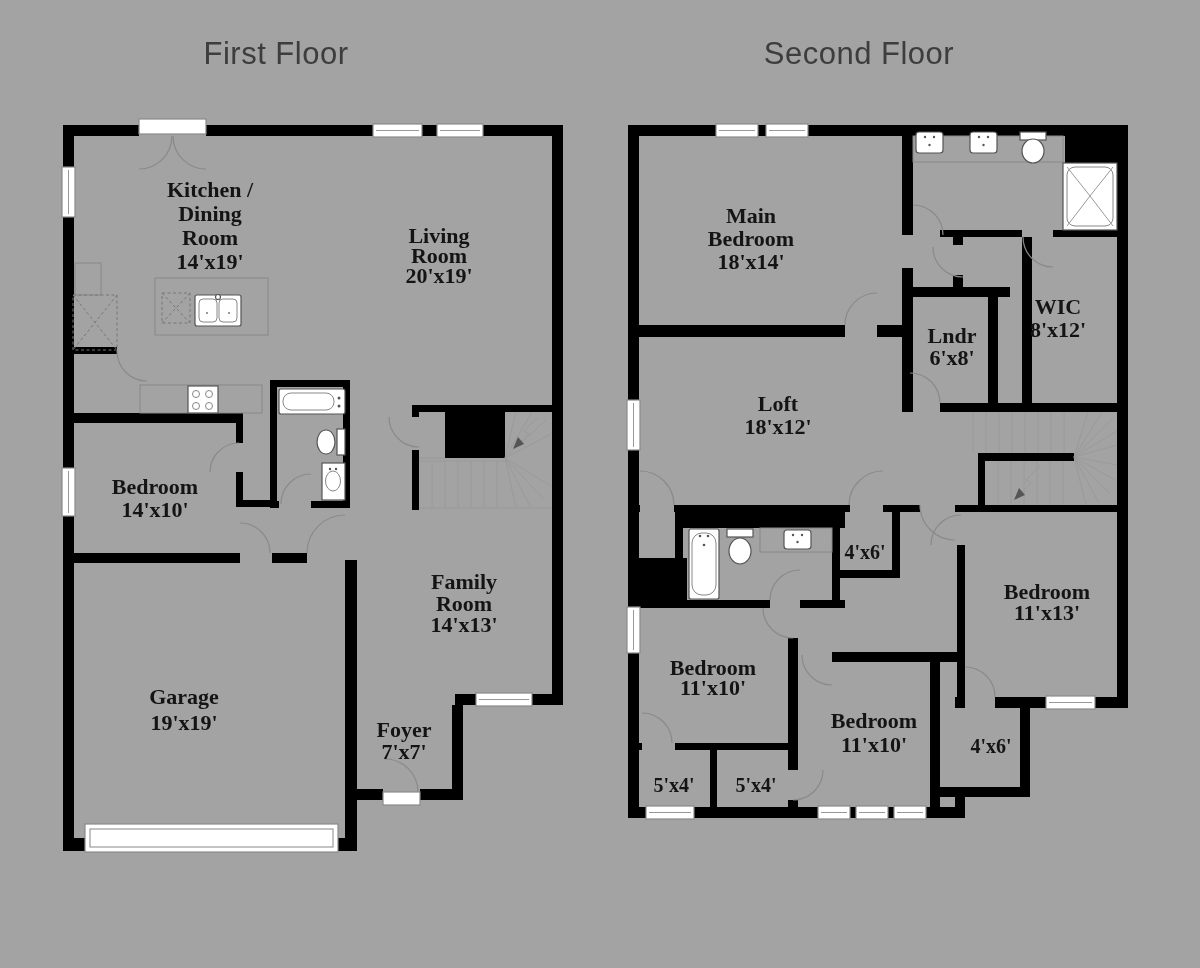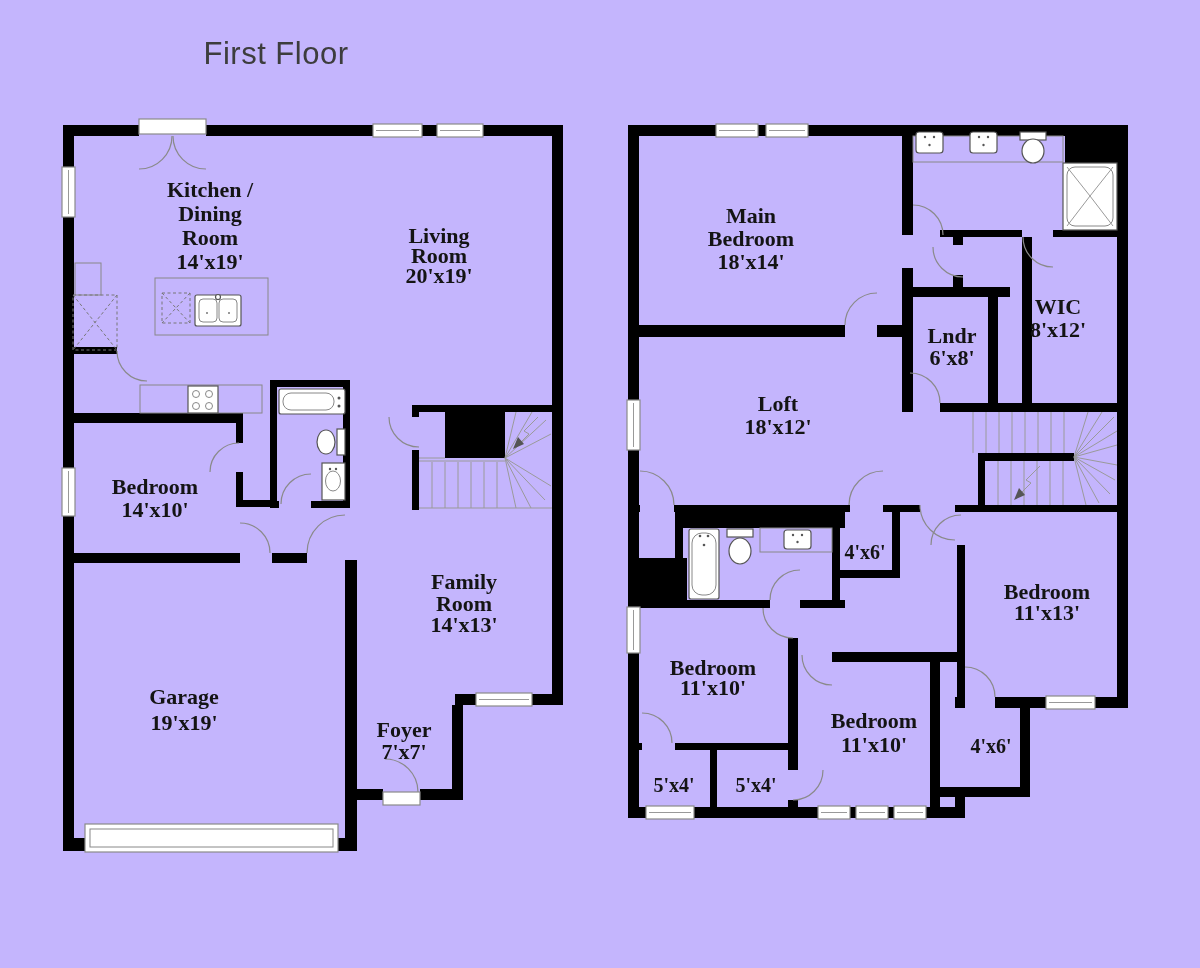--- a/index.html
+++ b/index.html
@@ -1,16 +1,16 @@
 <!DOCTYPE html>
 <html><head>
 <meta charset="utf-8">
 <style>
   html,body{margin:0;padding:0;background:#fff;}
-  .canvas{position:relative;width:1200px;height:968px;background:#c4b5fd;overflow:hidden;
+  .canvas{position:relative;width:1200px;height:968px;background:#a3a3a3;overflow:hidden;
           font-family:"Liberation Sans",sans-serif;}
   .floor-title{position:absolute;top:36px;width:400px;text-align:center;
                font-size:31px;font-weight:400;color:#3d3d3d;letter-spacing:.5px;}
   .floor-title.first{left:76px;}
   .floor-title.second{left:659px;}
   svg{position:absolute;left:0;top:0;}
   .w{fill:#000;stroke:none;}
   .ln{stroke:#8a8a8a;fill:none;stroke-width:1.2;}
   .thin{stroke:#999;fill:none;stroke-width:1;}
   .fx{stroke:#555;fill:#fff;stroke-width:1.2;}
@@ -20,20 +20,21 @@
   .tread{stroke:#9a9a9a;fill:none;stroke-width:1;}
   text.room{font-family:"Liberation Serif",serif;font-weight:bold;fill:#141414;
             font-size:22px;text-anchor:middle;}
   text.small{font-size:20px;}
 </style>
 </head>
 <body>
 
 <div class="canvas">
   <div class="floor-title first">First Floor</div>
+  <div class="floor-title second">Second Floor</div>
 
   <svg width="1200" height="968" viewBox="0 0 1200 968">
 
     <g>
       <g>
         <rect class="w" x="63" y="125" width="76" height="11"></rect>
         <rect class="w" x="206" y="125" width="167" height="11"></rect>
         <rect class="w" x="422" y="125" width="15" height="11"></rect>
         <rect class="w" x="483" y="125" width="80" height="11"></rect>
         <rect class="w" x="63" y="125" width="11" height="42"></rect>

